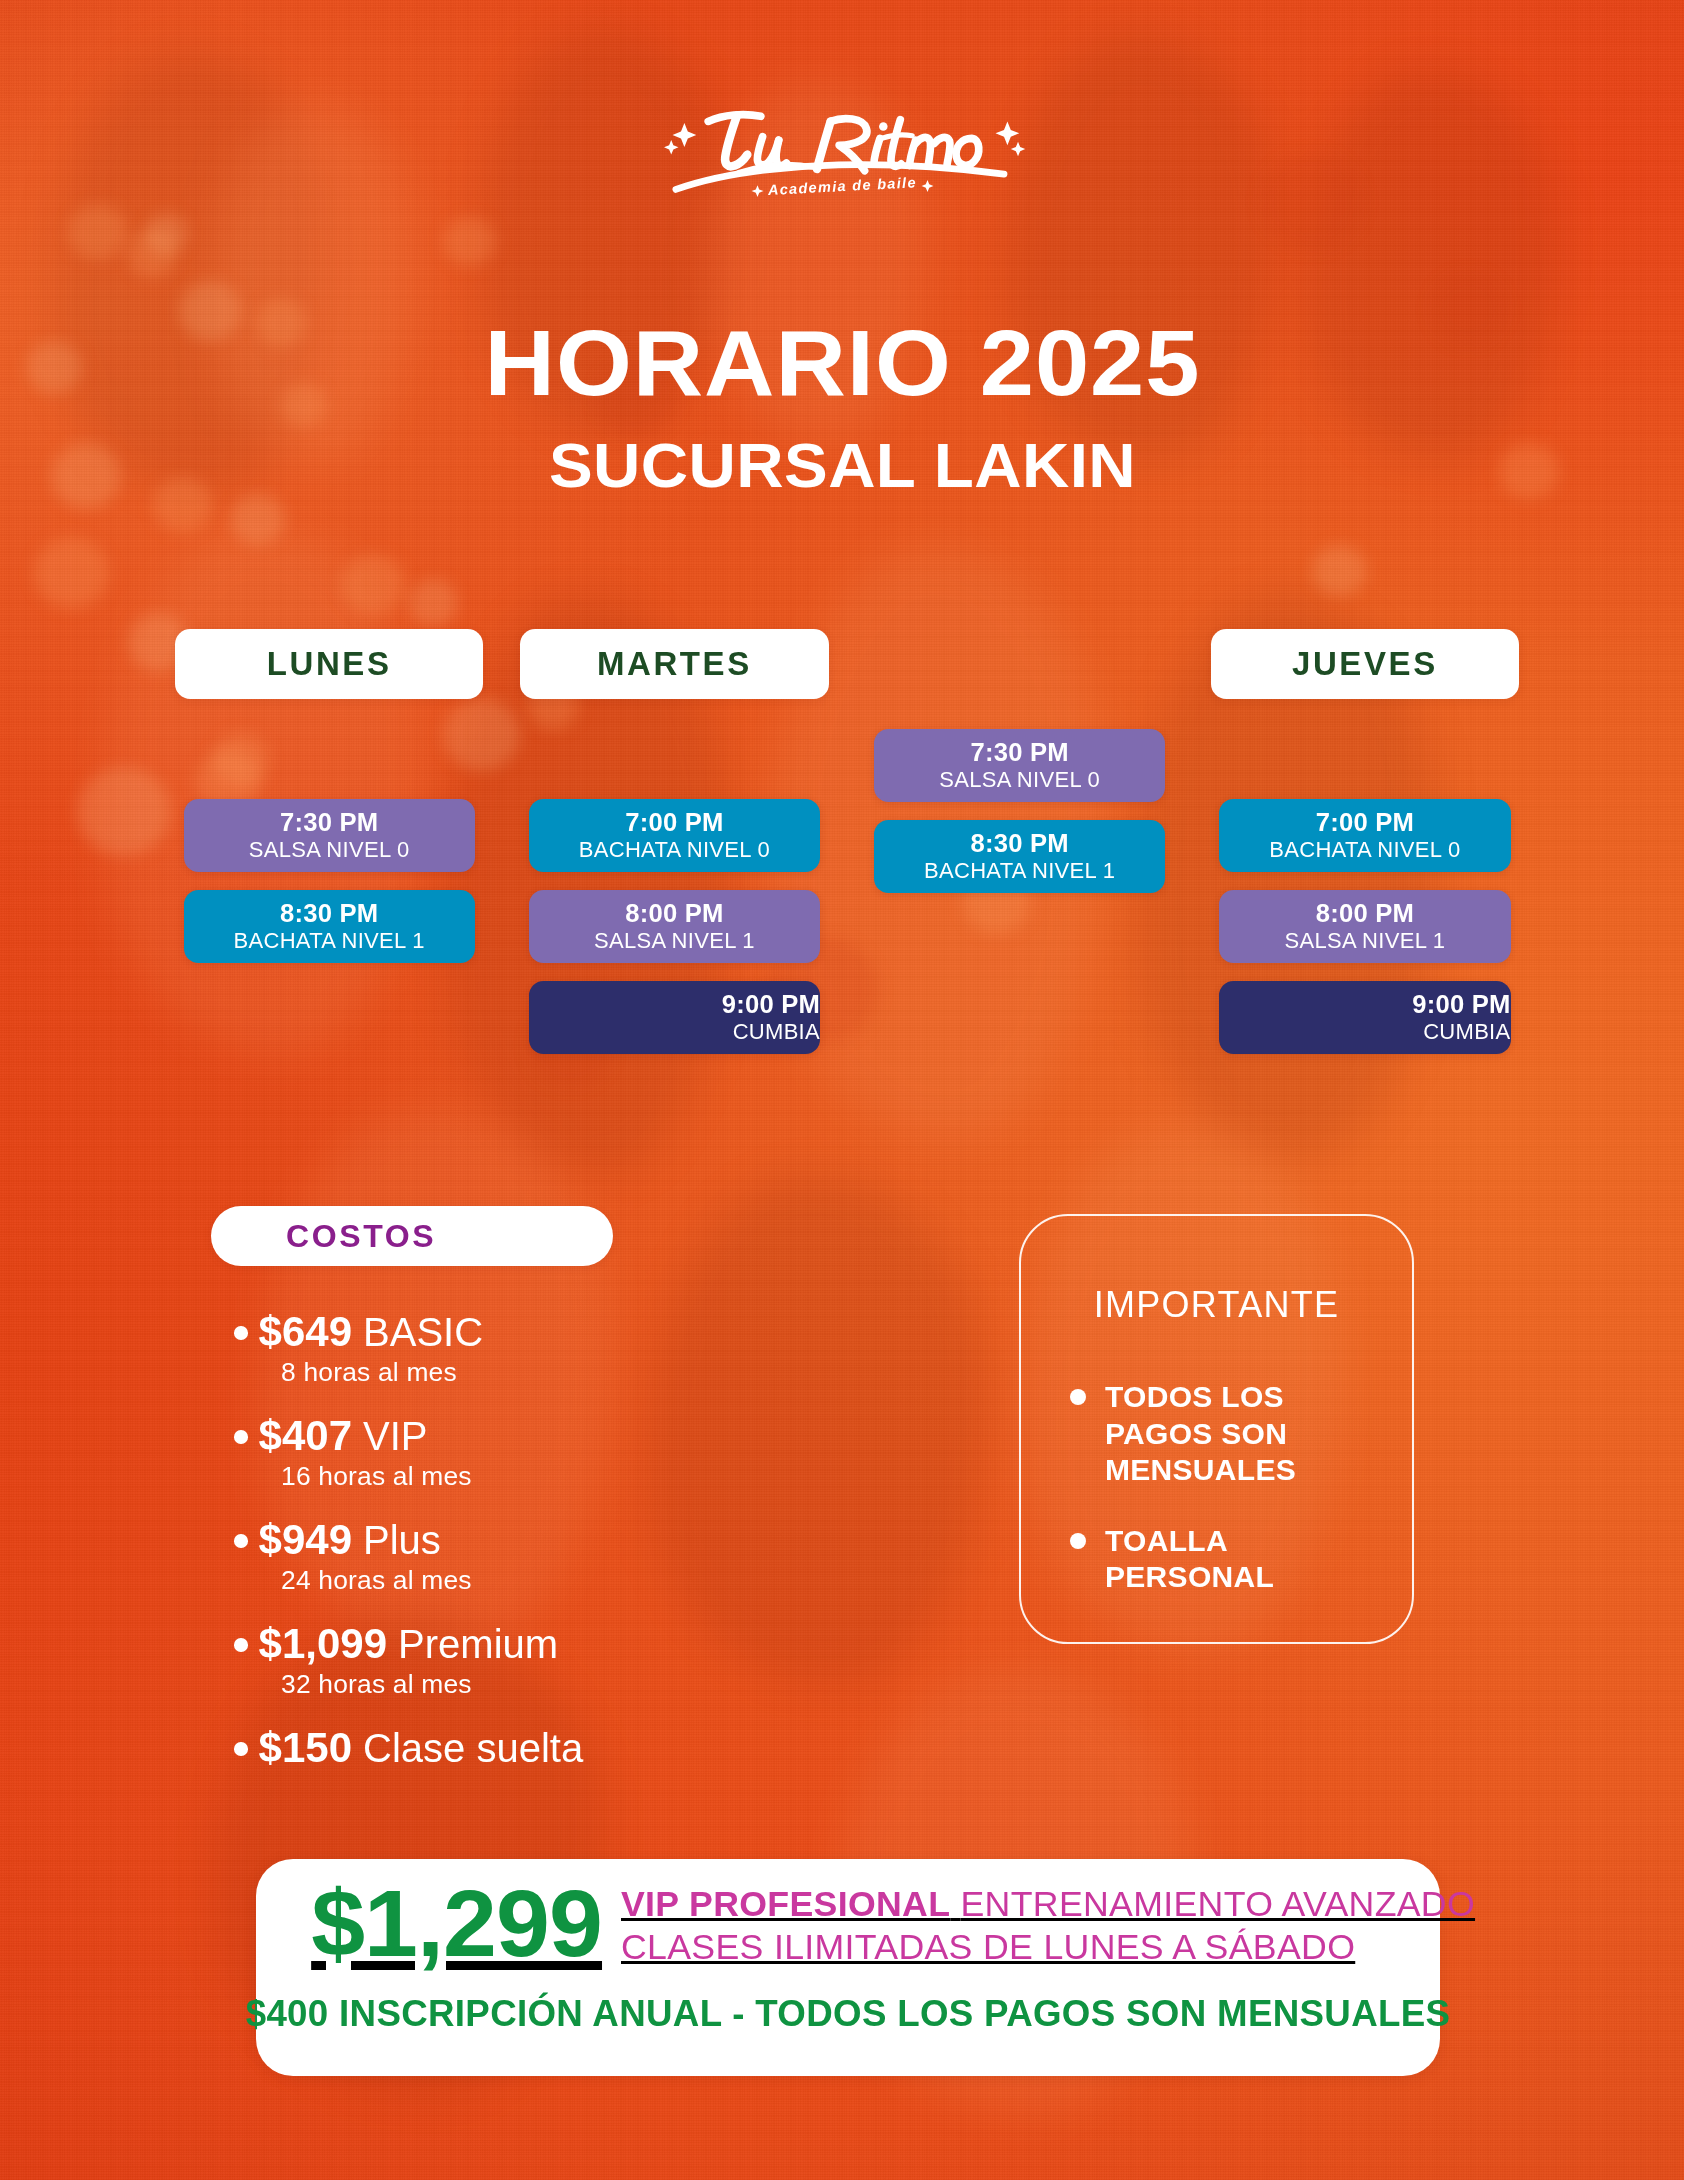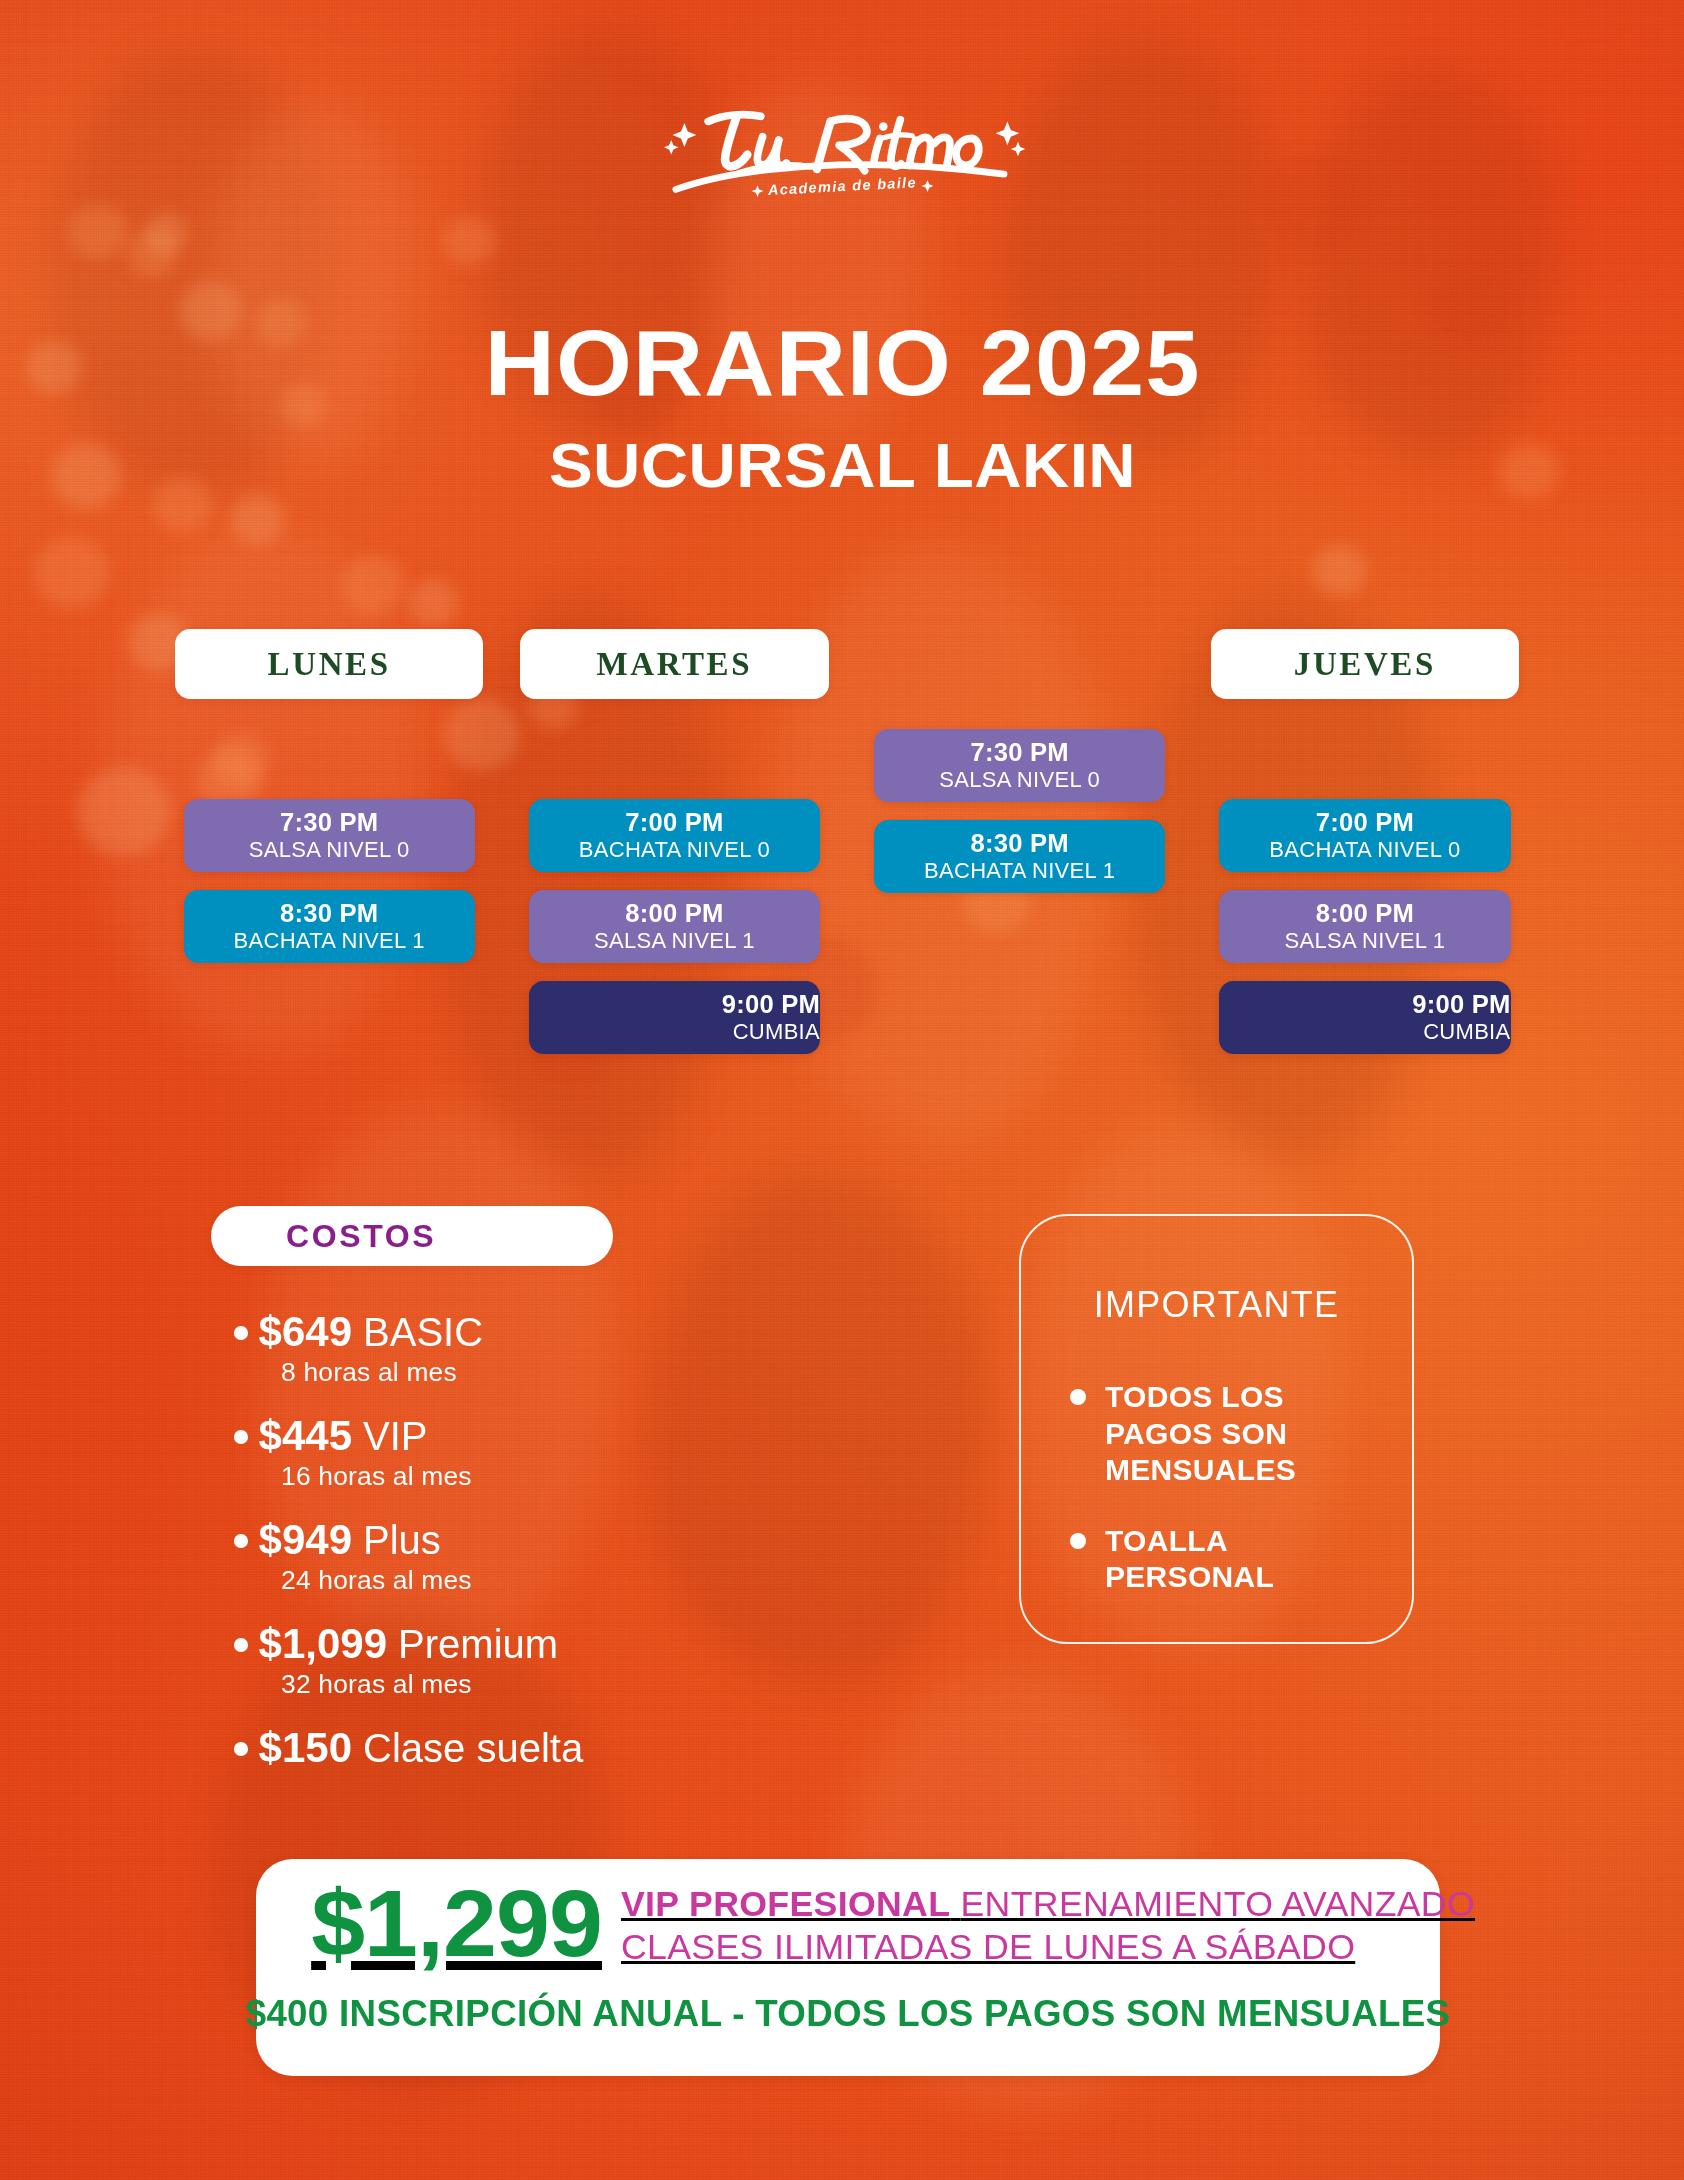--- a/index.html
+++ b/index.html
@@ -118,21 +118,21 @@
   }
   .day-col { display: flex; flex-direction: column; }
   .day-head {
     background: #ffffff;
     border-radius: 15.3px;
     height: 70px;
     display: flex;
     align-items: center;
     justify-content: center;
     color: #1d4c24;
-    font-family: Liberation Serif, serif;
+    font-family: Liberation Sans, sans-serif;
     font-weight: 700;
     font-size: 33px;
     letter-spacing: 2.6px;
     box-shadow: 0 1.7px 8.5px rgba(120,30,5,0.10);
   }
   .slots {
     margin-top: 100px;
     display: flex;
     flex-direction: column;
     gap: 18px;
@@ -510,21 +510,21 @@
           <span class="price-amount">$649</span>
           <span class="price-name">BASIC</span>
         </div>
         <div class="price-sub">8 horas al mes</div>
       </div>
       <div class="gap-sm"></div>
 
       <div class="price-item">
         <div class="price-line">
           <span class="bullet"></span>
-          <span class="price-amount">$445</span>
+          <span class="price-amount">$407</span>
           <span class="price-name">VIP</span>
         </div>
         <div class="price-sub">16 horas al mes</div>
       </div>
       <div class="gap-sm"></div>
 
       <div class="price-item">
         <div class="price-line">
           <span class="bullet"></span>
           <span class="price-amount">$949</span>

